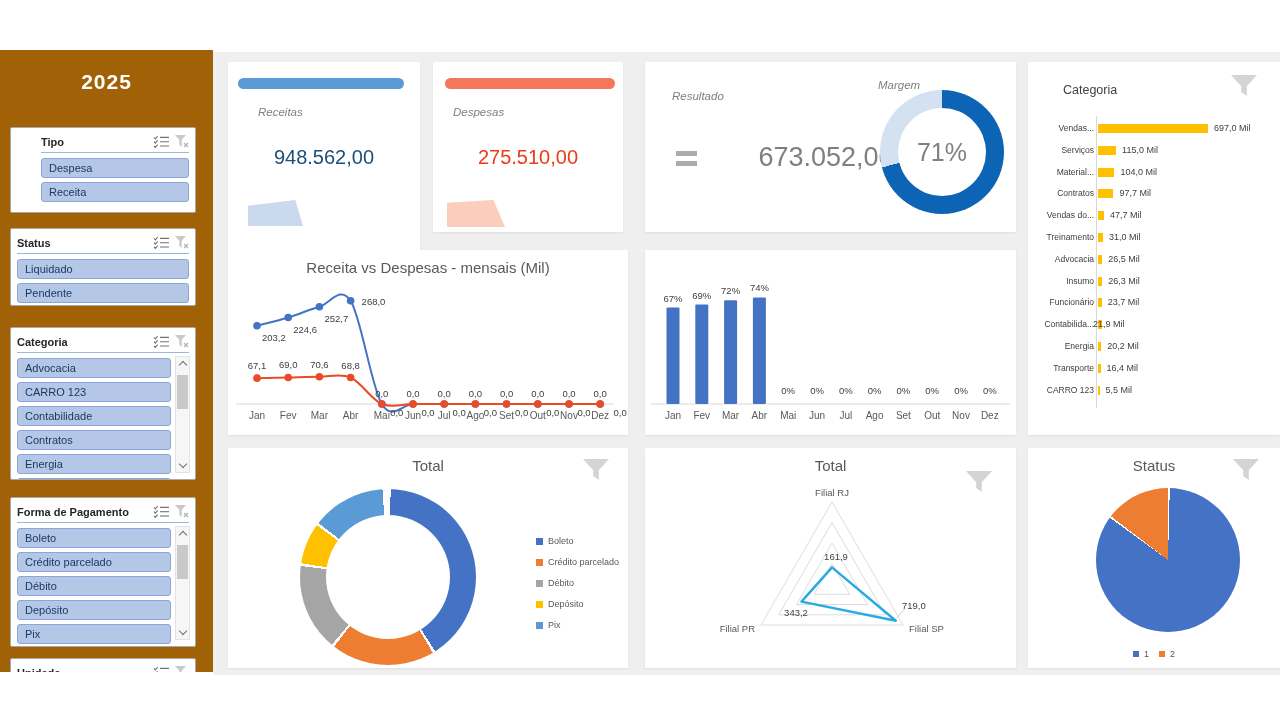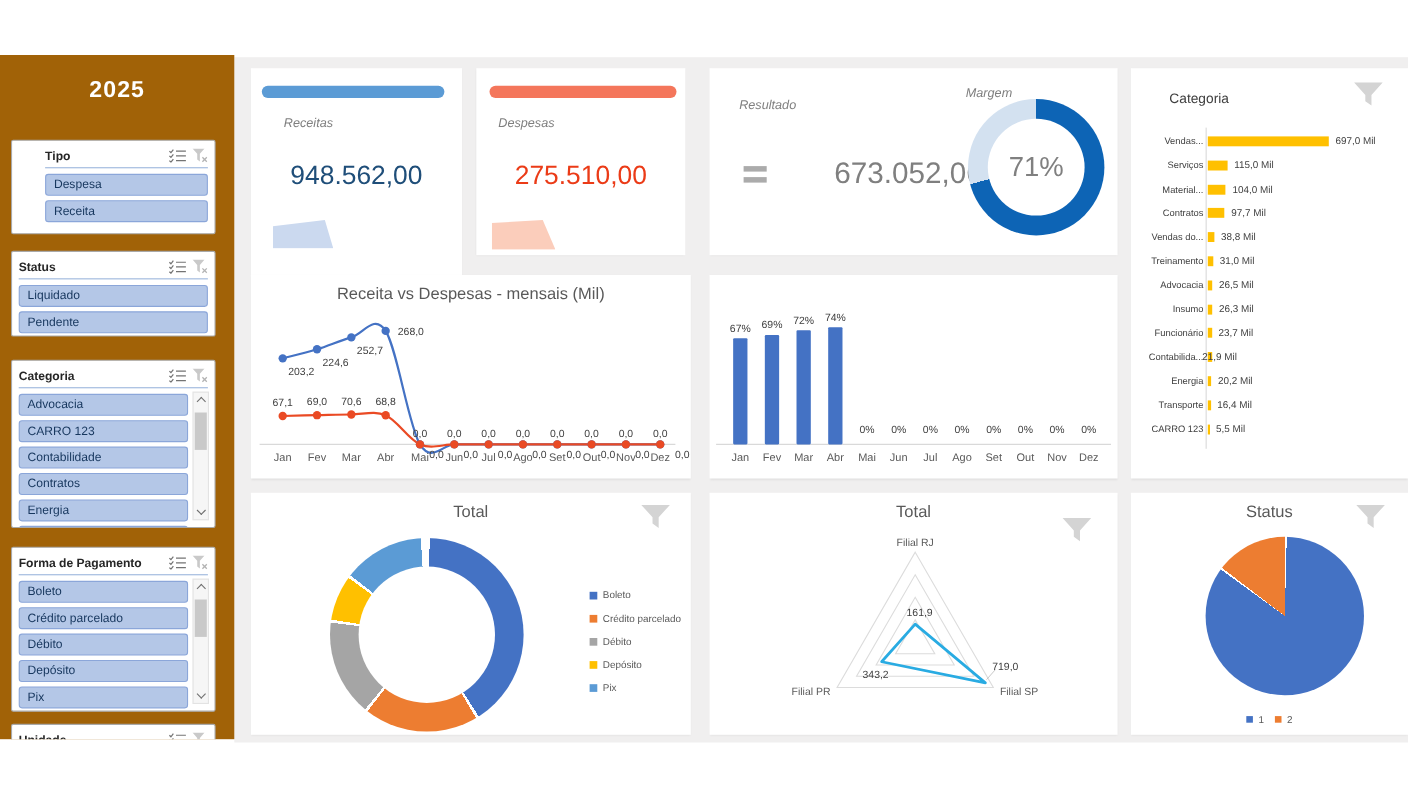--- a/index.html
+++ b/index.html
@@ -34,21 +34,21 @@
   #donut-panel     { left:228px; top:448px; width:400px; height:220px; }
   #radar-panel     { left:645px; top:448px; width:371px; height:220px; }
   #status-panel    { left:1028px; top:448px; width:252px; height:220px; }
 
   .chart-title { position:absolute; top:9px; left:0; width:100%; text-align:center; font-size:15px; color:#595959; }
   .funnel { position:absolute; }
 
   
   .pill { position:absolute; top:16px; height:11px; border-radius:6px; }
   .kpi-label { position:absolute; font-style:italic; color:#7F7F7F; font-size:11.5px; }
-  .kpi-value { position:absolute; width:100%; text-align:center; font-size:24px; }
+  .kpi-value { position:absolute; width:100%; text-align:center; font-size:20px; }
   .deco { position:absolute; }
 
   #equals { position:absolute; left:31px; top:89px; }
   #equals div { width:21px; height:5px; background:#ABABAB; margin-bottom:5px; }
   #resultado-value { position:absolute; left:66px; top:80px; width:230px; text-align:center; font-size:27px; color:#7F7F7F; }
   #margem-label { position:absolute; left:233px; top:17px; font-style:italic; color:#7F7F7F; font-size:11.5px; }
   #margem-donut { position:absolute; left:235px; top:28px; width:124px; height:124px; border-radius:50%; }
   #margem-donut .hole { position:absolute; left:18px; top:18px; width:88px; height:88px; background:#fff; border-radius:50%; display:flex; align-items:center; justify-content:center; font-size:25px; color:#808080; }
 
   
@@ -300,21 +300,21 @@
           <span class="cat-value" style="left:92.4px;">104,0 Mil</span>
         </div>
         <div class="cat-row" style="top:65.4px;">
           <span class="cat-label">Contratos</span>
           <div class="cat-bar" style="width:15.4px;background:#FFC000;"></div>
           <span class="cat-value" style="left:91.4px;">97,7 Mil</span>
         </div>
         <div class="cat-row" style="top:87.2px;">
           <span class="cat-label">Vendas do...</span>
           <div class="cat-bar" style="width:6.1px;background:#FFC000;"></div>
-          <span class="cat-value" style="left:82.1px;">38,8 Mil</span>
+          <span class="cat-value" style="left:82.1px;">47,7 Mil</span>
         </div>
         <div class="cat-row" style="top:109.0px;">
           <span class="cat-label">Treinamento</span>
           <div class="cat-bar" style="width:4.9px;background:#FFC000;"></div>
           <span class="cat-value" style="left:80.9px;">31,0 Mil</span>
         </div>
         <div class="cat-row" style="top:130.8px;">
           <span class="cat-label">Advocacia</span>
           <div class="cat-bar" style="width:4.2px;background:#FFC000;"></div>
           <span class="cat-value" style="left:80.2px;">26,5 Mil</span>

